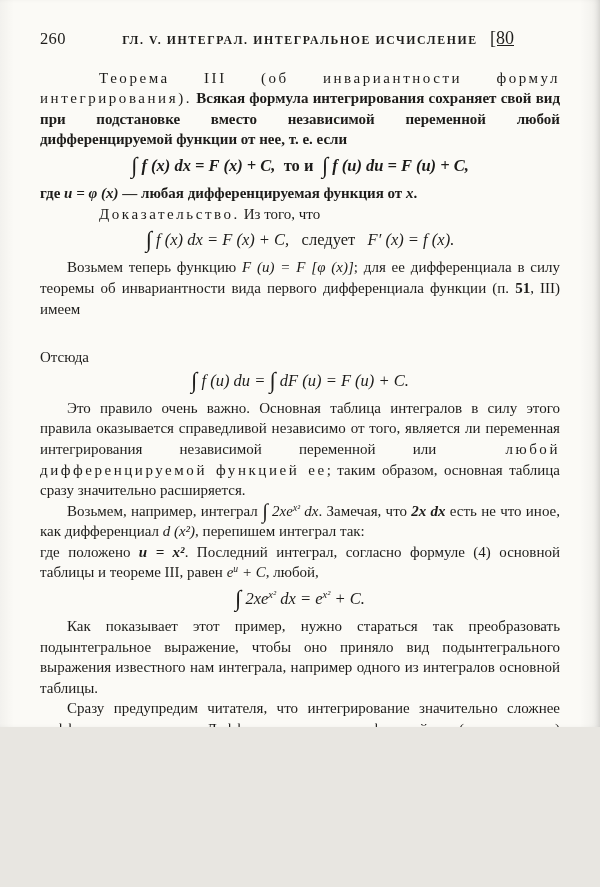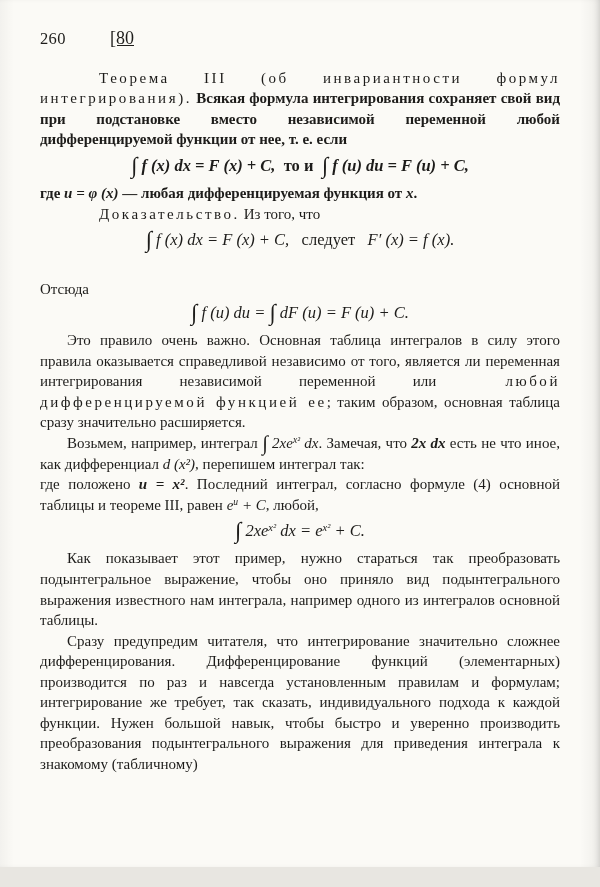--- a/index.html
+++ b/index.html
@@ -1,18 +1,18 @@
 <!DOCTYPE html>
 <html lang="ru"><head>
 <meta charset="utf-8">
 <style>
   html,body { margin:0; padding:0; background:#e8e6e1; }
   .page {
     position:relative;
-    width:600px; height:867px;
+    width:600px; height:727px;
     margin:0 auto;
     box-sizing:border-box;
     padding:26px 40px 0 40px;
     background:#fbfaf6;
     background-image:linear-gradient(90deg, rgba(0,0,0,0.035) 0, rgba(0,0,0,0) 14px, rgba(0,0,0,0) 580px, rgba(0,0,0,0.05) 600px);
     color:#1d1c1a;
     font-family:"Liberation Serif","DejaVu Serif",serif;
     font-size:15px;
     line-height:1.37;
     overflow:hidden;
@@ -52,33 +52,35 @@
 
   .hence { text-indent:0;margin-top:28px; }
 </style>
 </head>
 <body>
 
 <div class="page">
 
   <div class="running-head">
     <span class="page-num">260</span>
+    <span class="chapter-title">ГЛ. V. ИНТЕГРАЛ. ИНТЕГРАЛЬНОЕ ИСЧИСЛЕНИЕ</span>
     <span class="section-ref">[80</span>
   </div>
 
   <p class="indent"><span class="seg-sp">Теорема III (об инвариантности формул интегрирования).</span><span class="seg-b"> Всякая формула интегрирования сохраняет свой вид при подстановке вместо независимой переменной любой дифференцируемой функции от нее, т. е. если</span></p>
 
   <div class="formula"><span class="seg-b seg-i"><span class="int">∫</span> f (x) dx = F (x) + C,</span><span class="seg-b">&nbsp; то и &nbsp;</span><span class="seg-b seg-i"><span class="int">∫</span> f (u) du = F (u) + C,</span></div>
 
   <p><span class="seg-b">где </span><span class="seg-b seg-i">u = φ (x)</span><span class="seg-b"> — любая дифференцируемая функция от </span><span class="seg-b seg-i">x</span><span class="seg-b">.</span></p>
 
   <p class="indent"><span class="seg-sp">Доказательство.</span><span> Из того, что</span></p>
 
   <div class="formula"><span class="seg-i"><span class="int">∫</span> f (x) dx = F (x) + C,</span><span>&nbsp;&nbsp; следует &nbsp;&nbsp;</span><span class="seg-i">F′ (x) = f (x).</span></div>
 
+  <p class="indent"><span>Возьмем теперь функцию </span><span class="seg-i">F (u) = F [φ (x)]</span><span>; для ее дифференциала в силу теоремы об инвариантности вида первого дифференциала функции (п. </span><span class="seg-b">51</span><span>, III) имеем</span></p>
 
 
   <p class="hence"><span>Отсюда</span></p>
 
   <div class="formula formula-tight"><span class="seg-i"><span class="int">∫</span> f (u) du = <span class="int">∫</span> dF (u) = F (u) + C.</span></div>
 
   <p class="indent"><span>Это правило очень важно. Основная таблица интегралов в силу этого правила оказывается справедливой независимо от того, является ли переменная интегрирования независимой переменной или </span><span class="seg-sp">любой дифференцируемой функцией ее</span><span>; таким образом, основная таблица сразу значительно расширяется.</span></p>
 
   <p class="indent"><span>Возьмем, например, интеграл </span><span class="seg-i"><span class="int">∫</span> 2xe</span><span class="seg-i seg-sup">x²</span><span class="seg-i"> dx</span><span>. Замечая, что </span><span class="seg-b seg-i">2x dx</span><span> есть не что иное, как дифференциал </span><span class="seg-i">d (x²)</span><span>, перепишем интеграл так:</span></p>
 

